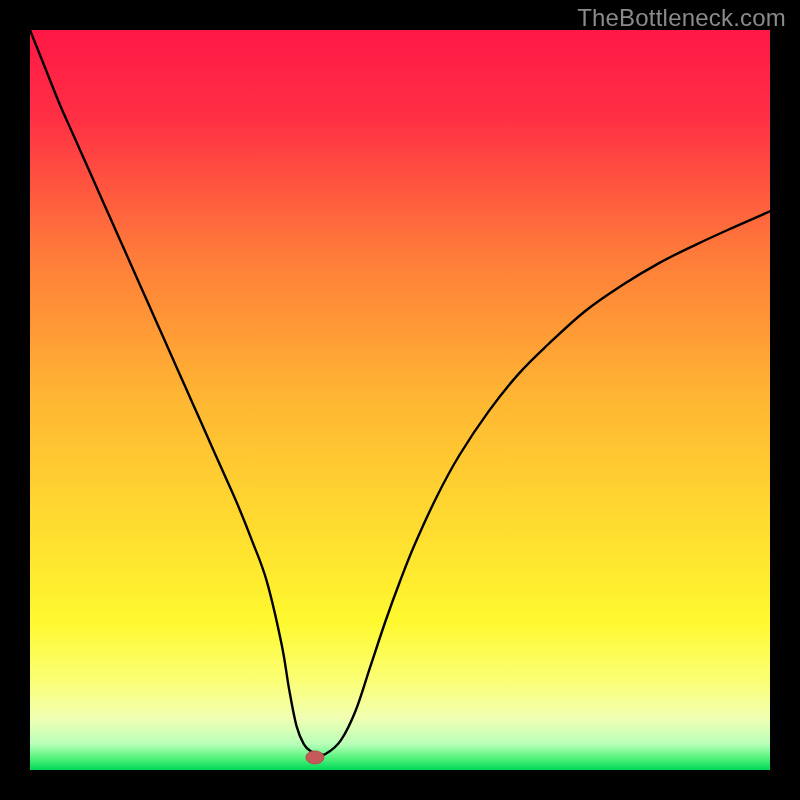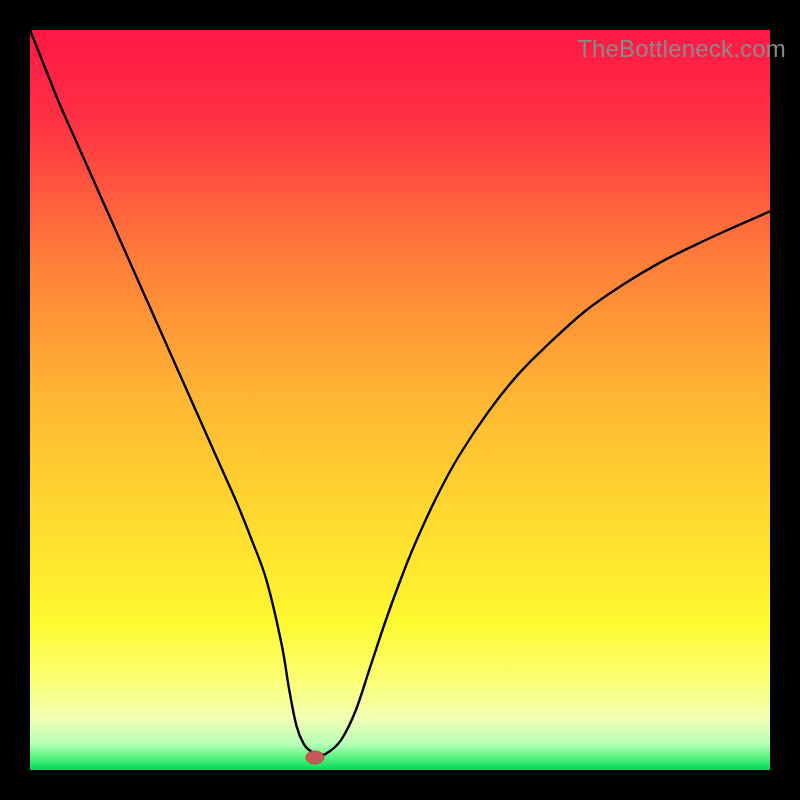--- a/index.html
+++ b/index.html
@@ -30,21 +30,20 @@
   .watermark {
     position: absolute;
     top: 4px;
     right: 14px;
     color: #8a8a8a;
     font-size: 24px;
     font-weight: 400;
     letter-spacing: 0.2px;
     user-select: none;
     z-index: 20;
-    margin-top: 31px;
   }
   svg {
     display: block;
   }
 </style>
 </head>
 <body>
 
 <div class="frame">
   <div class="watermark">TheBottleneck.com</div>

